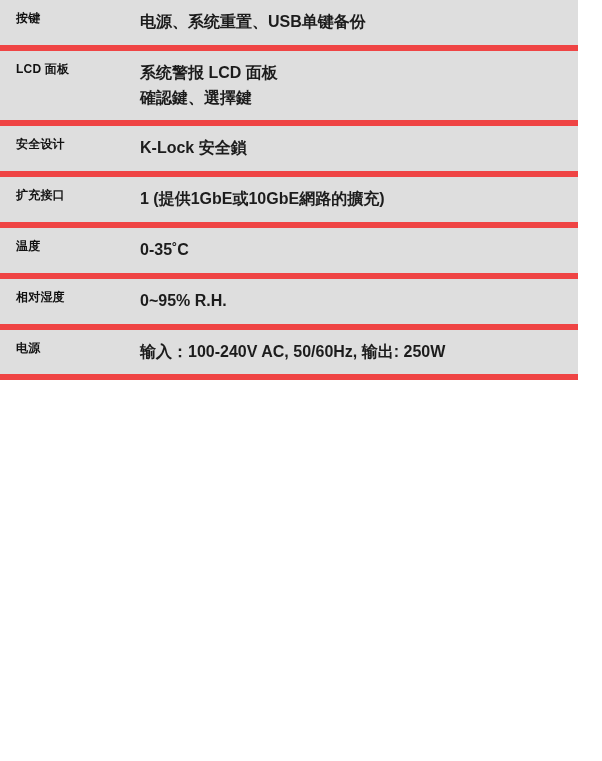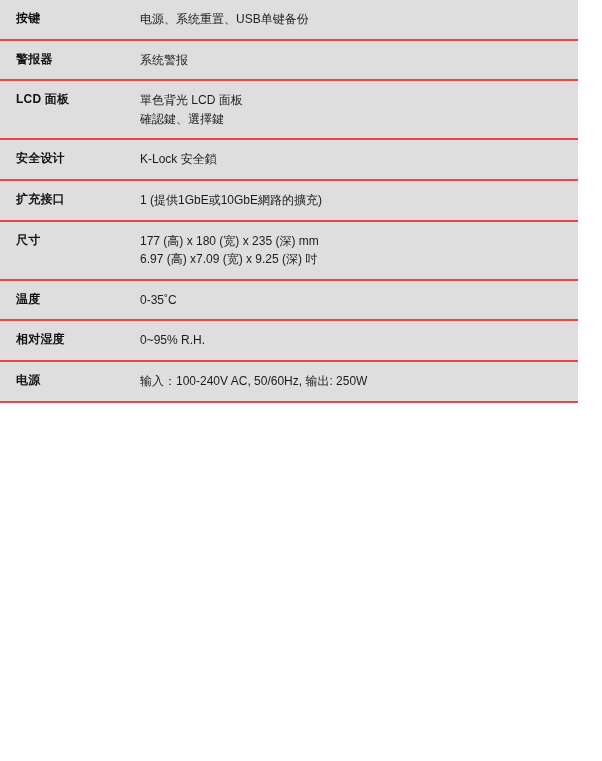--- a/index.html
+++ b/index.html
@@ -18,86 +18,73 @@
     width: 578px;
     border-collapse: collapse;
     table-layout: fixed;
     background: #dedede;
   }
   .spec-table tr {
     background: #dedede;
   }
   .spec-table td {
     vertical-align: top;
-    border-bottom: 2px solid #ef4444;
+    border-bottom: 6px solid #ef4444;
     padding: 10px 0 10px 0;
   }
   td.label {
     width: 108px;
     padding-left: 16px;
     padding-right: 6px;
     font-size: 12px;
     font-weight: bold;
     color: #111111;
     line-height: 1.45;
     letter-spacing: 0.2px;
   }
   td.value {
     padding-left: 10px;
-    font-size: 12px;
-    font-weight: normal;
+    font-size: 16px;
+    font-weight: bold;
     color: #1c1c1c;
     line-height: 1.55;
   }
   .value .line {
     display: block;
     white-space: pre;
   }
 </style>
 </head>
 <body>
 
 <table class="spec-table">
   <tbody>
       <tr>
         <td class="label">按键</td>
         <td class="value">
           <span class="line">电源、系统重置、USB单键备份</span>
         </td>
       </tr>
       <tr>
-        <td class="label">警报器</td>
-        <td class="value">
-          <span class="line">系统警报</span>
-        </td>
-      </tr>
-      <tr>
         <td class="label">LCD 面板</td>
         <td class="value">
-          <span class="line">單色背光 LCD 面板</span>
+          <span class="line">系统警报 LCD 面板</span>
           <span class="line">確認鍵、選擇鍵</span>
         </td>
       </tr>
       <tr>
         <td class="label">安全设计</td>
         <td class="value">
           <span class="line">K-Lock 安全鎖</span>
         </td>
       </tr>
       <tr>
         <td class="label">扩充接口</td>
         <td class="value">
           <span class="line">1 (提供1GbE或10GbE網路的擴充)</span>
-        </td>
-      </tr>
-      <tr>
-        <td class="label">尺寸</td>
-        <td class="value">
-          <span class="line">177 (高) x 180 (宽) x 235 (深) mm</span>
-          <span class="line">6.97 (高) x7.09 (宽) x 9.25 (深) 吋</span>
         </td>
       </tr>
       <tr>
         <td class="label">温度</td>
         <td class="value">
           <span class="line">0-35˚C</span>
         </td>
       </tr>
       <tr>
         <td class="label">相对湿度</td>

